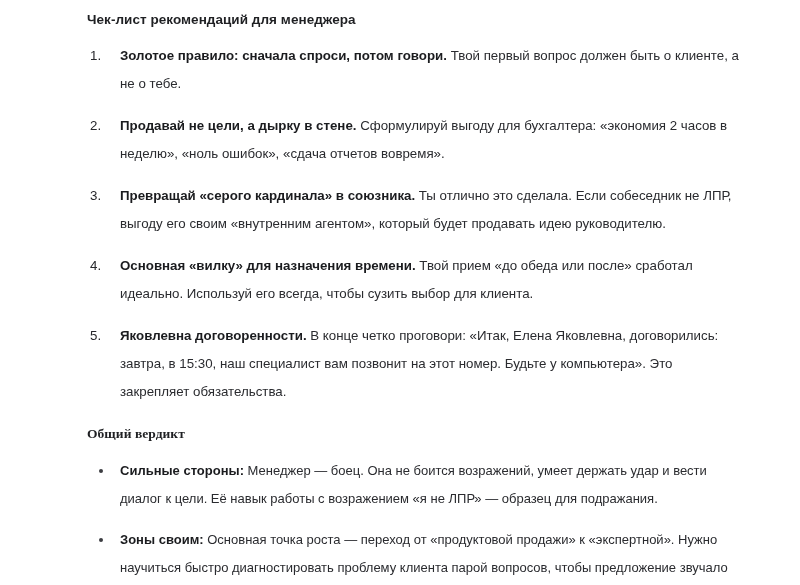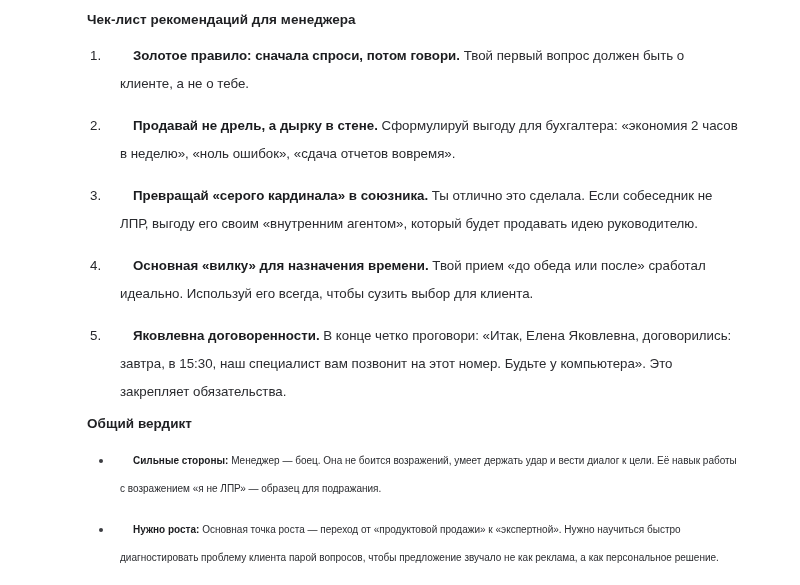--- a/index.html
+++ b/index.html
@@ -25,22 +25,23 @@
   }
   .section-heading {
     font-size: 13.5px;
     font-weight: bold;
     line-height: 20px;
     color: #1f2023;
     margin: 0 0 12px 0;
     letter-spacing: 0.05px;
   }
   .section-heading.second {
-    margin-top: 8px;
+    margin-top: 18px;
     margin-bottom: 13px;
+    font-family: Liberation Serif, serif;
   }
   ol.checklist {
     list-style: none;
     margin: 0;
     padding: 0;
   }
   ol.checklist > li {
     position: relative;
     padding-left: 33px;
     margin-bottom: 14px;
@@ -63,61 +64,60 @@
   }
   ul.verdict {
     list-style: none;
     margin: 0;
     padding: 0;
   }
   ul.verdict > li {
     position: relative;
     padding-left: 33px;
     margin-bottom: 13px;
-    font-size: 10px;
+    font-size: 13px;
     line-height: 28px;
     color: #26272b;
   }
   ul.verdict > li:last-child {
     margin-bottom: 0;
   }
   ul.verdict > li .bullet {
     position: absolute;
     left: 12px;
     top: 12px;
     width: 4px;
     height: 4px;
     border-radius: 50%;
     background: #3c3d41;
   }
   .lead {
     font-weight: bold;
     color: #1b1c1f;
-    margin-left: 13px;
   }
   .rest {
     font-weight: normal;
     color: #2a2b2f;
   }
 </style>
 </head>
 <body>
 
 <div class="page">
 
   <h2 class="section-heading">Чек-лист рекомендаций для менеджера</h2>
 
   <ol class="checklist">
     <li>
       <span class="marker">1.</span>
       <span class="lead">Золотое правило: сначала спроси, потом говори.</span><span class="rest"> Твой первый вопрос должен быть о клиенте, а не о тебе.</span>
     </li>
     <li>
       <span class="marker">2.</span>
-      <span class="lead">Продавай не дрель, а дырку в стене.</span><span class="rest"> Сформулируй выгоду для бухгалтера: «экономия 2 часов в неделю», «ноль ошибок», «сдача отчетов вовремя».</span>
+      <span class="lead">Продавай не цели, а дырку в стене.</span><span class="rest"> Сформулируй выгоду для бухгалтера: «экономия 2 часов в неделю», «ноль ошибок», «сдача отчетов вовремя».</span>
     </li>
     <li>
       <span class="marker">3.</span>
       <span class="lead">Превращай «серого кардинала» в союзника.</span><span class="rest"> Ты отлично это сделала. Если собеседник не ЛПР, выгоду его своим «внутренним агентом», который будет продавать идею руководителю.</span>
     </li>
     <li>
       <span class="marker">4.</span>
       <span class="lead">Основная «вилку» для назначения времени.</span><span class="rest"> Твой прием «до обеда или после» сработал идеально. Используй его всегда, чтобы сузить выбор для клиента.</span>
     </li>
     <li>
@@ -128,18 +128,18 @@
 
   <h2 class="section-heading second">Общий вердикт</h2>
 
   <ul class="verdict">
     <li>
       <span class="bullet"></span>
       <span class="lead">Сильные стороны:</span><span class="rest"> Менеджер — боец. Она не боится возражений, умеет держать удар и вести диалог к цели. Её навык работы с возражением «я не ЛПР» — образец для подражания.</span>
     </li>
     <li>
       <span class="bullet"></span>
-      <span class="lead">Нужно роста:</span><span class="rest"> Основная точка роста — переход от «продуктовой продажи» к «экспертной». Нужно научиться быстро диагностировать проблему клиента парой вопросов, чтобы предложение звучало не как реклама, а как персональное решение.</span>
+      <span class="lead">Зоны своим:</span><span class="rest"> Основная точка роста — переход от «продуктовой продажи» к «экспертной». Нужно научиться быстро диагностировать проблему клиента парой вопросов, чтобы предложение звучало не как реклама, а как персональное решение.</span>
     </li>
 
   </ul>
 
 </div>
 
 </body></html>

